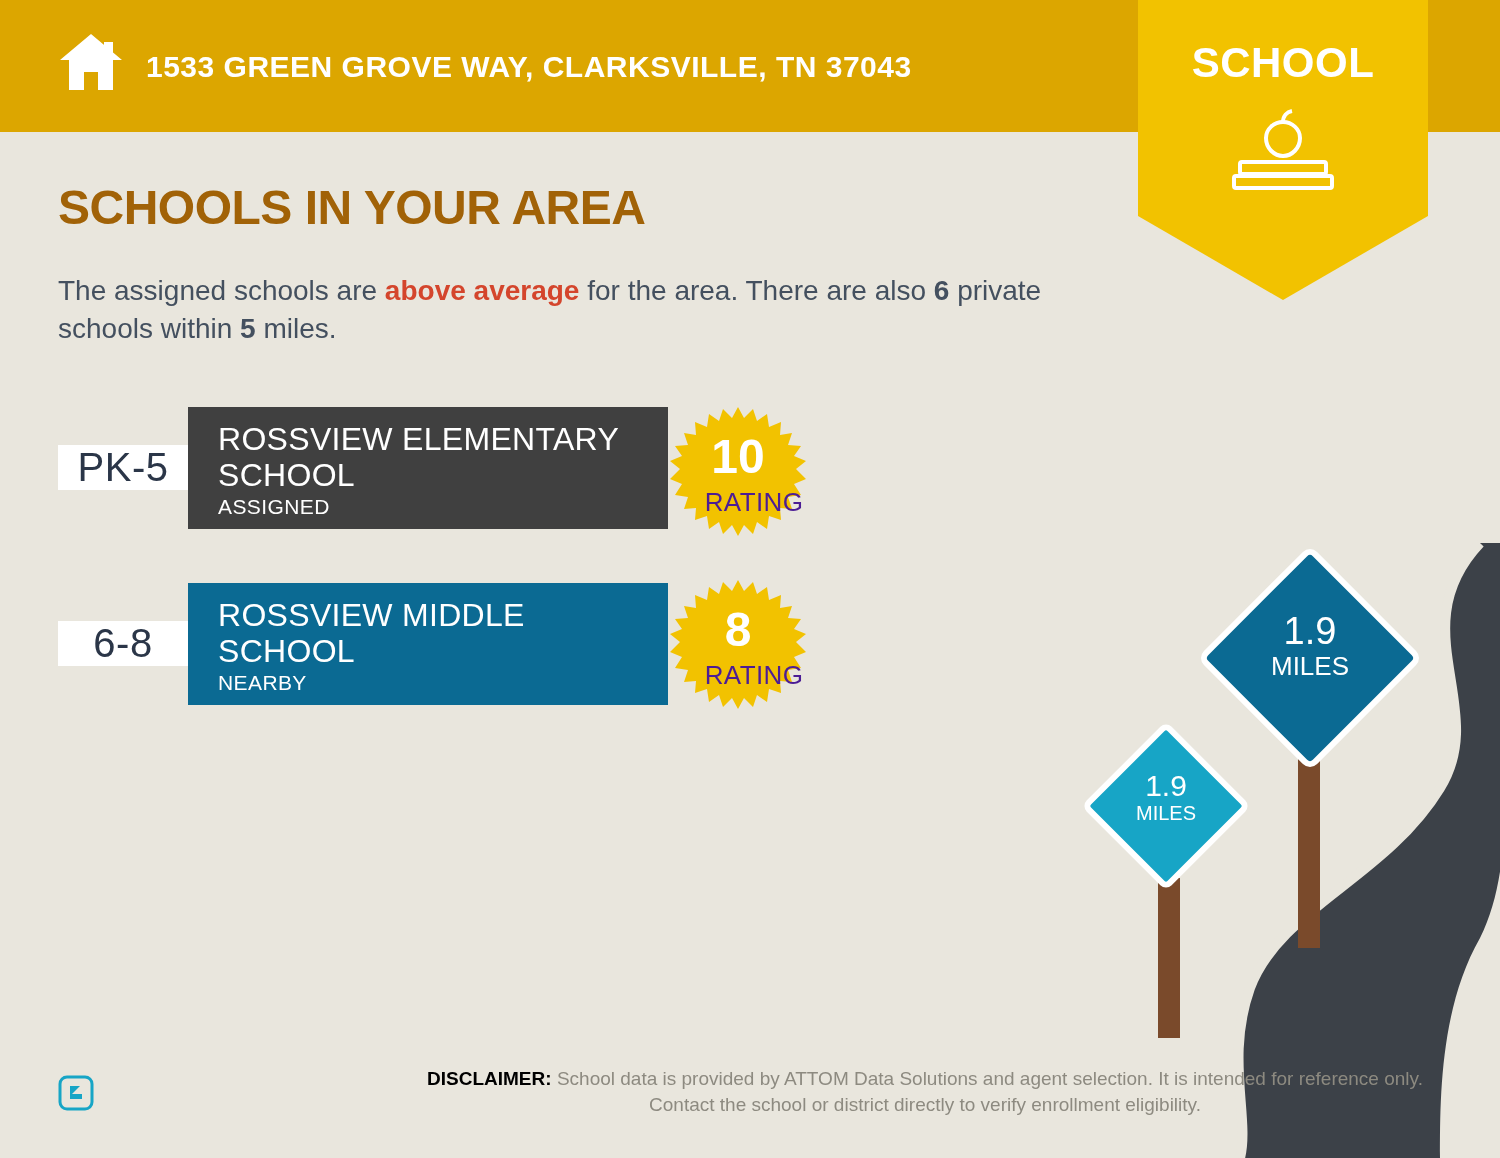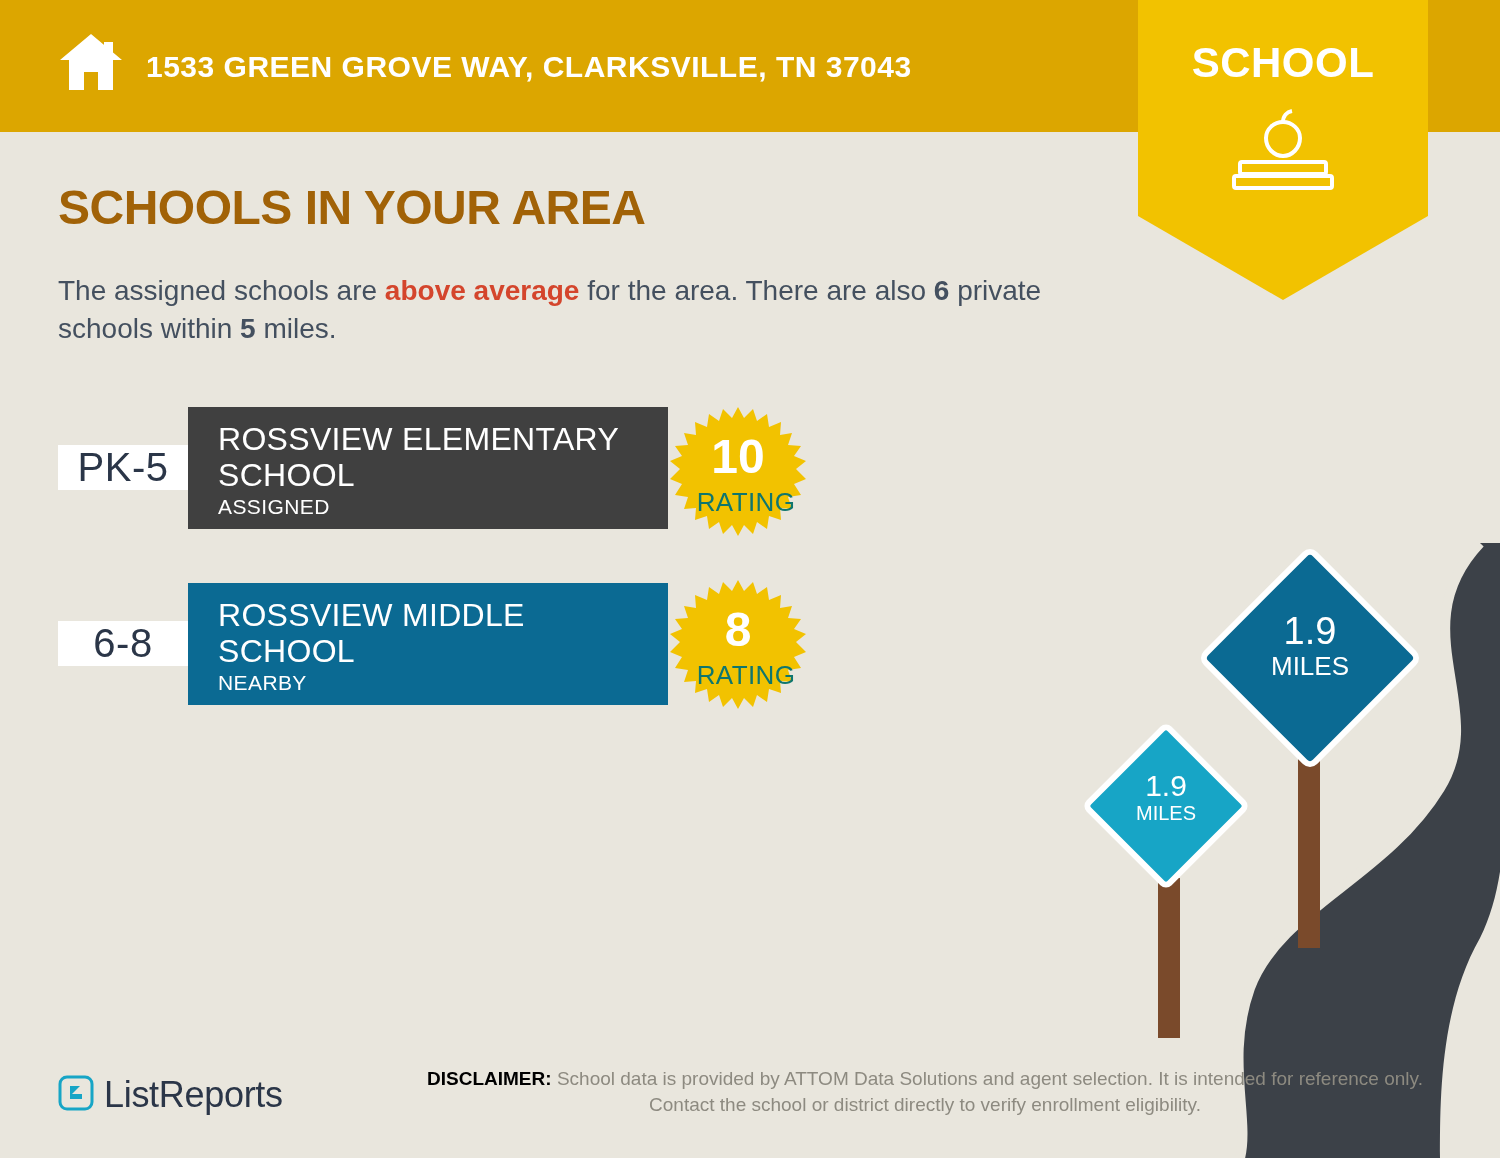--- a/index.html
+++ b/index.html
@@ -129,25 +129,25 @@
     position: absolute;
     top: 24px; left: 0;
     width: 140px;
     text-align: center;
     font-size: 48px;
     font-weight: 700;
     color: #ffffff;
   }
   .rating-label {
     position: absolute;
-    top: 82px; left: 8px;
+    top: 82px; left: 16px;
     width: 140px;
     text-align: center;
     font-size: 26px;
-    color: #0f766e;
+    color: #4c1d95;
     letter-spacing: 0.4px;
   }
 
   
   .scene {
     position: absolute;
     right: 0; bottom: 0;
     width: 620px;
     height: 620px;
   }
@@ -298,18 +298,17 @@
   </div>
 </div>
 
 <div class="logo">
   <span>
     <svg width="36" height="38" viewBox="0 0 36 38">
       <rect x="2" y="3" width="32" height="32" rx="7" fill="none" stroke="#17a5c6" stroke-width="3"></rect>
       <path d="M12 25 L12 12 L22 12 L14 20 L24 20 L24 25 Z" fill="#17a5c6"></path>
     </svg>
   </span>
-  <span class="logo-text">ListReports</span>
 </div>
 
 <div class="disclaimer">
   <b>DISCLAIMER:</b><span> School data is provided by ATTOM Data Solutions and agent selection. It is intended for reference only. Contact the school or district directly to verify enrollment eligibility.</span>
 </div>
 
 </body></html>

